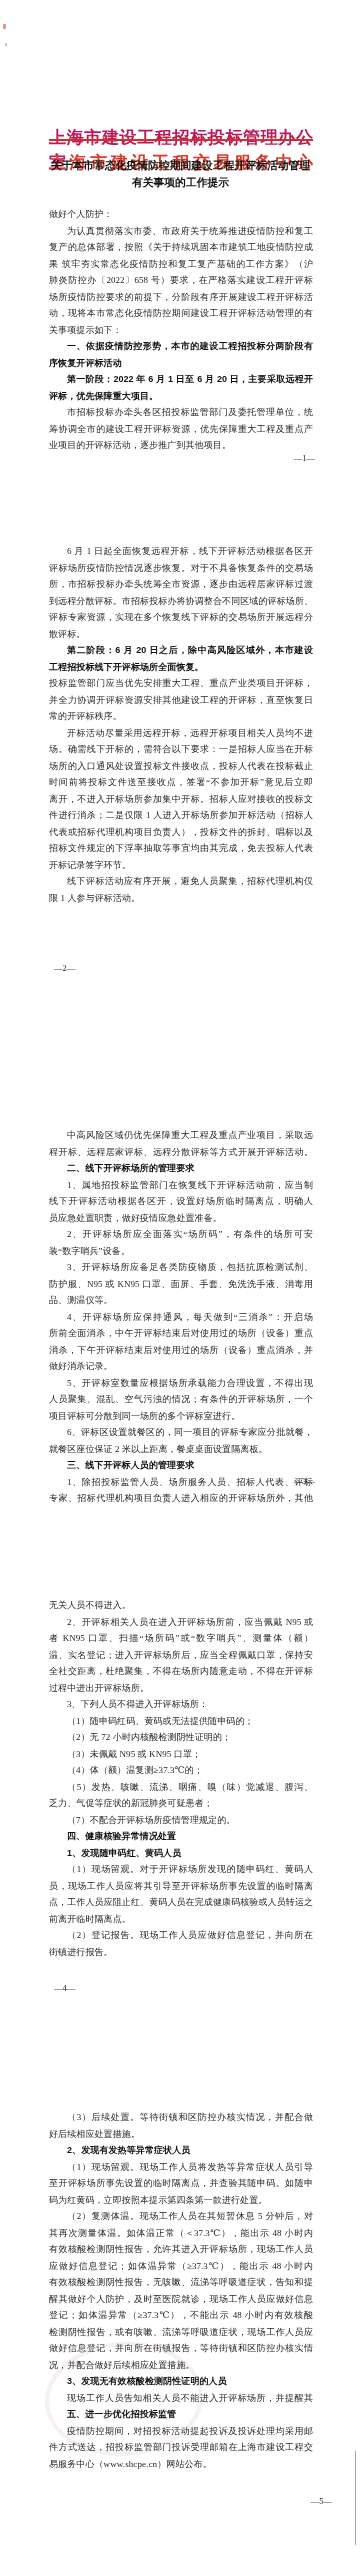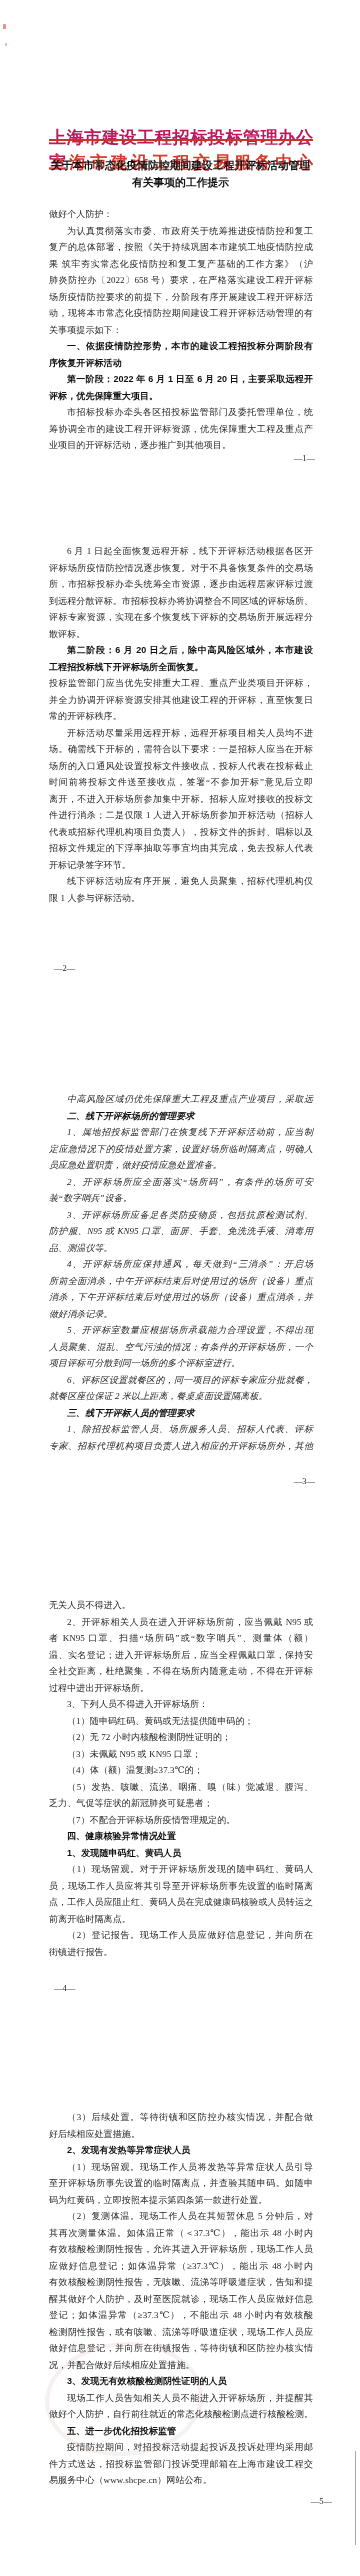--- a/index.html
+++ b/index.html
@@ -82,25 +82,26 @@
         <div class="line fill">时间前将投标文件送至接收点，签署“不参加开标”意见后立即</div>
         <div class="line fill">离开，不进入开标场所参加集中开标。招标人应对接收的投标文</div>
         <div class="line fill">件进行消杀；二是仅限 1 人进入开标场所参加开标活动（招标人</div>
         <div class="line fill">代表或招标代理机构项目负责人），投标文件的拆封、唱标以及</div>
         <div class="line fill">招标文件规定的下浮率抽取等事宜均由其完成，免去投标人代表</div>
         <div class="line">开标记录签字环节。</div>
         <div class="line ind fill">线下评标活动应有序开展，避免人员聚集，招标代理机构仅</div>
         <div class="line">限 1 人参与评标活动。</div>
       </div>
       <div class="pagenum" style="top: 962px; left: 54px;">—2—</div>
-      <div class="page-body" style="top: 1091px; font-style: italic;">
+      <div class="page-body" style="top: 1127px;">
         <div class="line ind fill">中高风险区域仍优先保障重大工程及重点产业项目，采取远</div>
+        <div class="line fill">程开标、远程居家评标、远程分散评标等方式开展开评标活动。</div>
         <div class="line bold ind">二、线下开评标场所的管理要求</div>
         <div class="line ind fill">1、属地招投标监管部门在恢复线下开评标活动前，应当制</div>
-        <div class="line fill">定应急情况下的疫情处置方案，设置好场所临时隔离点，明确人</div>
+        <div class="line fill">线下开评标活动根据各区开，设置好场所临时隔离点，明确人</div>
         <div class="line">员应急处置职责，做好疫情应急处置准备。</div>
         <div class="line ind fill">2、开评标场所应全面落实“场所码”，有条件的场所可安</div>
         <div class="line">装“数字哨兵”设备。</div>
         <div class="line ind fill">3、开评标场所应备足各类防疫物质，包括抗原检测试剂、</div>
         <div class="line fill">防护服、N95 或 KN95 口罩、面屏、手套、免洗洗手液、消毒用</div>
         <div class="line">品、测温仪等。</div>
         <div class="line ind fill">4、开评标场所应保持通风，每天做到“三消杀”：开启场</div>
         <div class="line fill">所前全面消杀，中午开评标结束后对使用过的场所（设备）重点</div>
         <div class="line fill">消杀，下午开评标结束后对使用过的场所（设备）重点消杀，并</div>
         <div class="line">做好消杀记录。</div>
@@ -151,21 +152,20 @@
         <div class="line fill">有效核酸检测阴性报告，允许其进入开评标场所，现场工作人员</div>
         <div class="line fill">应做好信息登记；如体温异常（≥37.3℃），能出示 48 小时内</div>
         <div class="line fill">有效核酸检测阴性报告，无咳嗽、流涕等呼吸道症状，告知和提</div>
         <div class="line fill">醒其做好个人防护，及时至医院就诊，现场工作人员应做好信息</div>
         <div class="line fill">登记；如体温异常（≥37.3℃），不能出示 48 小时内有效核酸</div>
         <div class="line fill">检测阴性报告，或有咳嗽、流涕等呼吸道症状，现场工作人员应</div>
         <div class="line fill">做好信息登记，并向所在街镇报告，等待街镇和区防控办核实情</div>
         <div class="line">况，并配合做好后续相应处置措施。</div>
         <div class="line bold ind">3、发现无有效核酸检测阴性证明的人员</div>
         <div class="line ind fill">现场工作人员告知相关人员不能进入开评标场所，并提醒其</div>
-        <div class="line fill">做好个人防护，自行前往就近的常态化核酸检测点进行核酸检测。</div>
         <div class="line bold ind">五、进一步优化招投标监管</div>
         <div class="line ind fill">疫情防控期间，对招投标活动提起投诉及投诉处理均采用邮</div>
         <div class="line fill">件方式送达，招投标监管部门投诉受理邮箱在上海市建设工程交</div>
         <div class="line">易服务中心（www.shcpe.cn）网站公布。</div>
       </div>
       <div class="pagenum" style="top: 2495px; right: 29px;">—5—</div>
     </div>
 
   <div class="wm-circle"></div>
   <div class="edge-line"></div>

